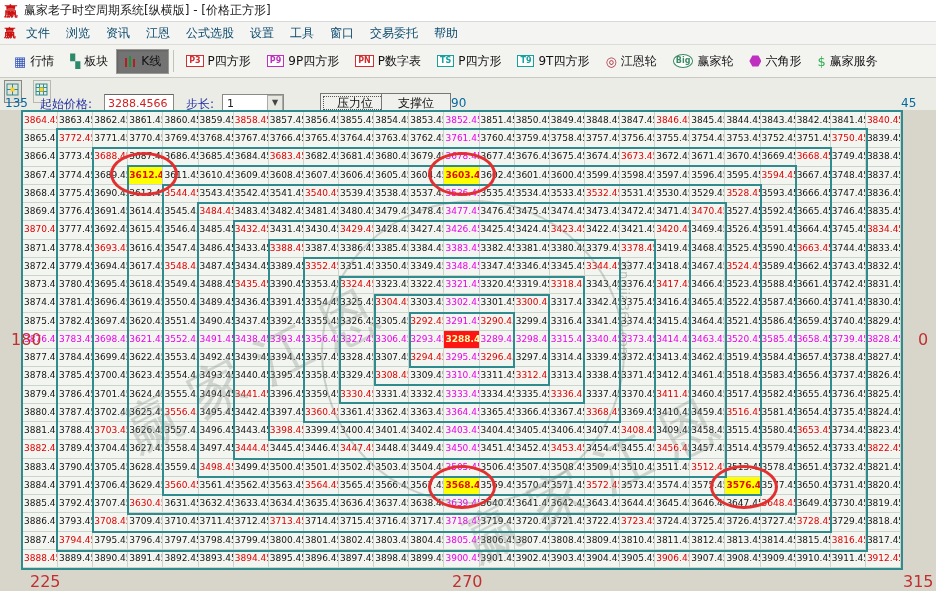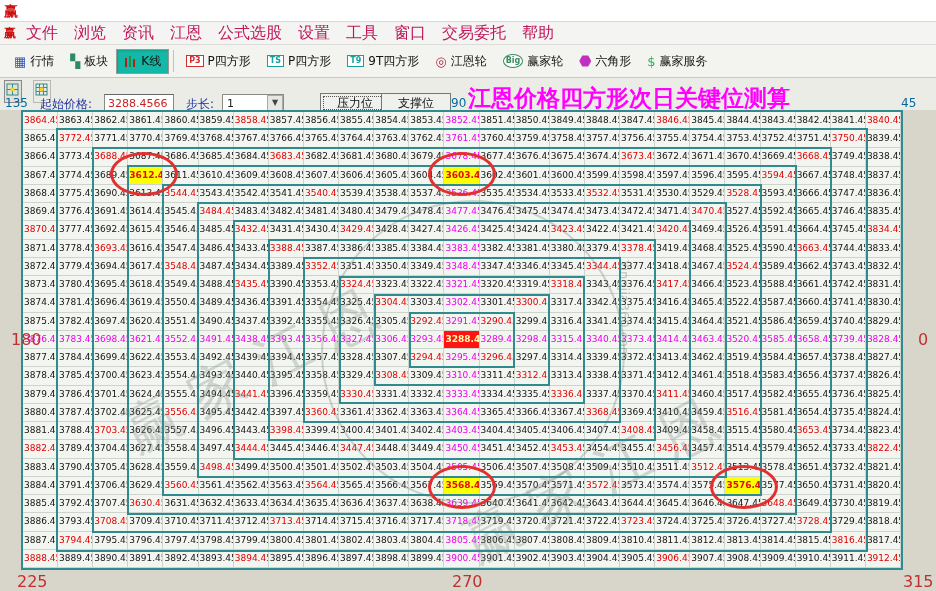--- a/index.html
+++ b/index.html
@@ -3,24 +3,24 @@
 <meta charset="utf-8">
 <style>
   html,body{margin:0;padding:0;}
   body{width:936px;height:591px;overflow:hidden;background:#d8d5cb;font-family:"DejaVu Sans","Liberation Sans",sans-serif;position:relative;}
   #app{position:absolute;inset:0;}
   
   .titlebar{position:absolute;left:0;top:0;width:936px;height:22px;background:#ffffff;border-bottom:1px solid #d8d8d8;display:flex;align-items:center;gap:6px;padding-left:4px;box-sizing:border-box;}
   .logo{color:#cc1111;font-weight:bold;font-size:14px;line-height:1;}
   .titletext{font-size:12px;color:#222;}
   .menubar{position:absolute;left:0;top:22px;width:936px;height:23px;background:#f4f4f2;border-bottom:1px solid #dcdcd8;display:flex;align-items:center;gap:2px;padding-left:4px;box-sizing:border-box;}
-  .mi{font-size:16px;color:#be185d;padding:2px 8px;cursor:default;}
+  .mi{font-size:12px;color:#0c4a6e;padding:2px 8px;cursor:default;}
   .toolbar{position:absolute;left:0;top:45px;width:936px;height:33px;background:#f3f3f0;border-bottom:1px solid #c9c9c4;display:flex;align-items:center;padding-left:6px;box-sizing:border-box;}
   .tbtn{display:flex;align-items:center;gap:4px;padding:3px 7px;font-size:12px;color:#111;border:1px solid transparent;}
-  .tbtn.pressed{border:1px solid #9a9a94;background:#14b8a6;box-shadow:inset 1px 1px 2px rgba(0,0,0,.15);}
+  .tbtn.pressed{border:1px solid #9a9a94;background:#737373;box-shadow:inset 1px 1px 2px rgba(0,0,0,.15);}
   .tsep{width:1px;height:22px;background:#c2c2bc;margin:0 4px;}
   .glyph{font-size:13px;line-height:1;}
   .chip{display:inline-block;font-size:8px;font-weight:bold;border:1px solid;padding:1px 2px;line-height:1;background:#fff;}
   .chip.round{border-radius:50%;padding:2px 2px;}
   .candle{display:inline-block;width:13px;height:13px;background:
     linear-gradient(#b02020,#b02020) 1px 3px/2px 9px no-repeat,
     linear-gradient(#20903a,#20903a) 5px 1px/2px 11px no-repeat,
     linear-gradient(#b02020,#b02020) 9px 4px/2px 8px no-repeat;}
   .hexa{display:inline-block;width:12px;height:12px;clip-path:polygon(25% 5%,75% 5%,100% 50%,75% 95%,25% 95%,0 50%);}
   .subbar{position:absolute;left:0;top:78px;width:936px;height:32px;background:#ecece6;}
@@ -56,20 +56,21 @@
   
   .edge{position:absolute;font-size:16px;color:#c03030;z-index:4;margin-left:9px;}
 </style>
 </head>
 <body>
 
 <div id="app">
 
   <div class="titlebar">
     <span class="logo">赢</span>
+    <span class="titletext">赢家老子时空周期系统[纵横版] - [价格正方形]</span>
   </div>
 
   <div class="menubar">
     <span class="logo" style="font-size:12px">赢</span>
     <div id="menu-items" style="display:flex">
         <span class="mi">文件</span>
         <span class="mi">浏览</span>
         <span class="mi">资讯</span>
         <span class="mi">江恩</span>
         <span class="mi">公式选股</span>
@@ -92,20 +93,28 @@
           <span>板块</span>
         </span>
         <span class="tbtn pressed">
           <span class="candle"></span>
           <span>K线</span>
         </span>
         <span class="tsep"></span>
         <span class="tbtn">
           <span class="chip" style="color: rgb(208, 48, 48); border-color: rgb(208, 48, 48);">P3</span>
           <span>P四方形</span>
+        </span>
+        <span class="tbtn">
+          <span class="chip" style="color: rgb(192, 48, 192); border-color: rgb(192, 48, 192);">P9</span>
+          <span>9P四方形</span>
+        </span>
+        <span class="tbtn">
+          <span class="chip" style="color: rgb(208, 48, 48); border-color: rgb(208, 48, 48);">PN</span>
+          <span>P数字表</span>
         </span>
         <span class="tbtn">
           <span class="chip" style="color: rgb(24, 160, 160); border-color: rgb(24, 160, 160);">TS</span>
           <span>P四方形</span>
         </span>
         <span class="tbtn">
           <span class="chip" style="color: rgb(24, 160, 160); border-color: rgb(24, 160, 160);">T9</span>
           <span>9T四方形</span>
         </span>
         <span class="tbtn">
@@ -153,21 +162,20 @@
     <span class="lbl" style="left:40px">起始价格:</span>
     <input style="left: 104px; width: 70px;" value="3288.4566">
     <span class="lbl" style="left:186px">步长:</span>
     <span class="combo" style="left:222px;width:62px">
       <span>1</span>
         <i class="arr">▼</i>
     </span>
     <button class="ctlbtn focus" style="left:320px">压力位</button>
     <button class="ctlbtn" style="left:381px">支撑位</button>
     <span class="angle" style="left:451px">90</span>
-    <span class="bigtitle">江恩价格四方形次日关键位测算</span>
     <span class="angle" style="left:901px">45</span>
   </div>
 
   <div class="gridwrap">
     <div id="grid">
         <div class="cell c-r">3864.45</div>
         <div class="cell c-k">3863.45</div>
         <div class="cell c-k">3862.45</div>
         <div class="cell c-k">3861.45</div>
         <div class="cell c-k">3860.45</div>
@@ -811,17 +819,17 @@
         <div class="ring" style="left: 0%; top: 0%; width: 100%; height: 100%;"></div>
         <div class="ellipse" style="left: 89.48px; top: 42.4px;"></div>
         <div class="ellipse" style="left: 407px; top: 42.4px;"></div>
         <div class="ellipse" style="left: 407px; top: 355.2px;"></div>
         <div class="ellipse" style="left: 689.24px; top: 355.2px;"></div>
       </div>
   </div>
 
   <span class="edge" style="left:2px;top:330px">180</span>
   <span class="edge" style="left:909px;top:330px">0</span>
-  <span class="edge" style="left:8px;top:572px">225</span>
+  <span class="edge" style="left:21px;top:572px">225</span>
   <span class="edge" style="left:443px;top:572px">270</span>
   <span class="edge" style="left:894px;top:572px">315</span>
 
 </div>
 
 </body></html>

